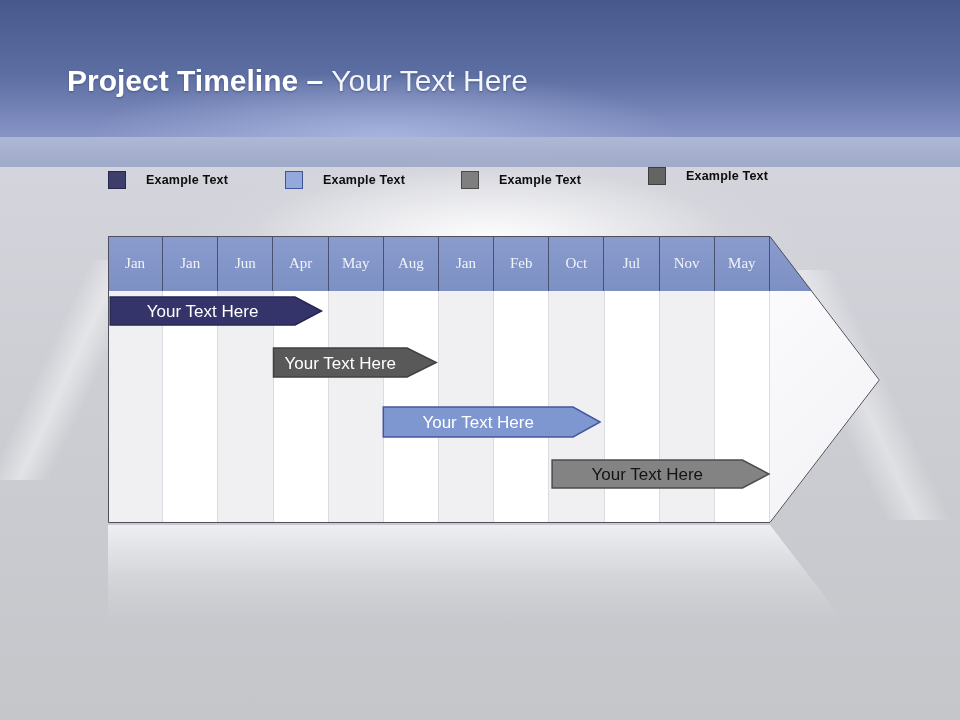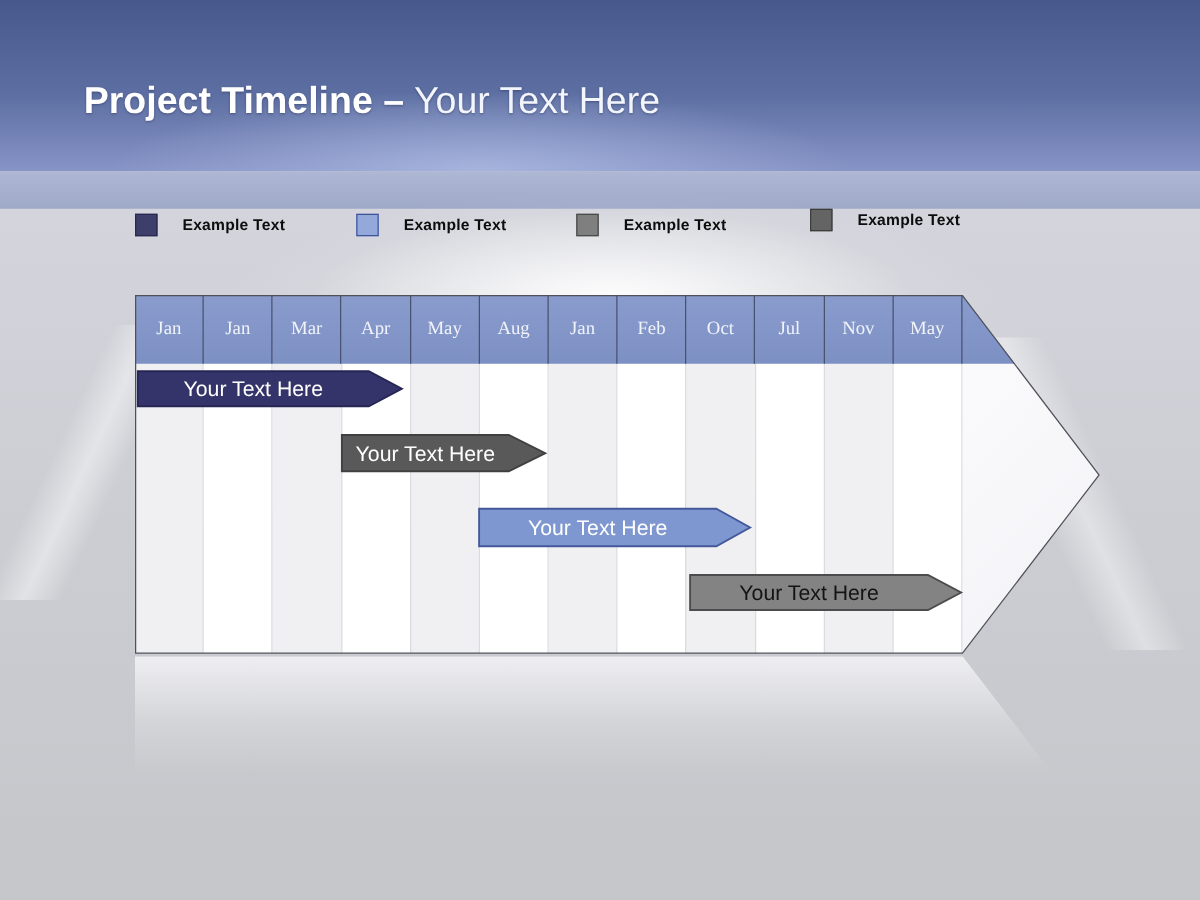--- a/index.html
+++ b/index.html
@@ -114,21 +114,21 @@
         <div class="col"></div>
         <div class="col"></div>
         <div class="col"></div>
         <div class="col"></div>
         <div class="col"></div>
       </div>
       <div class="tip-fill"></div>
       <div class="gantt-header">
         <div class="hcell">Jan</div>
         <div class="hcell">Jan</div>
-        <div class="hcell">Mar</div>
+        <div class="hcell">Jun</div>
         <div class="hcell">Apr</div>
         <div class="hcell">May</div>
         <div class="hcell">Aug</div>
         <div class="hcell">Jan</div>
         <div class="hcell">Feb</div>
         <div class="hcell">Oct</div>
         <div class="hcell">Jul</div>
         <div class="hcell">Nov</div>
         <div class="hcell">May</div>
       </div>

